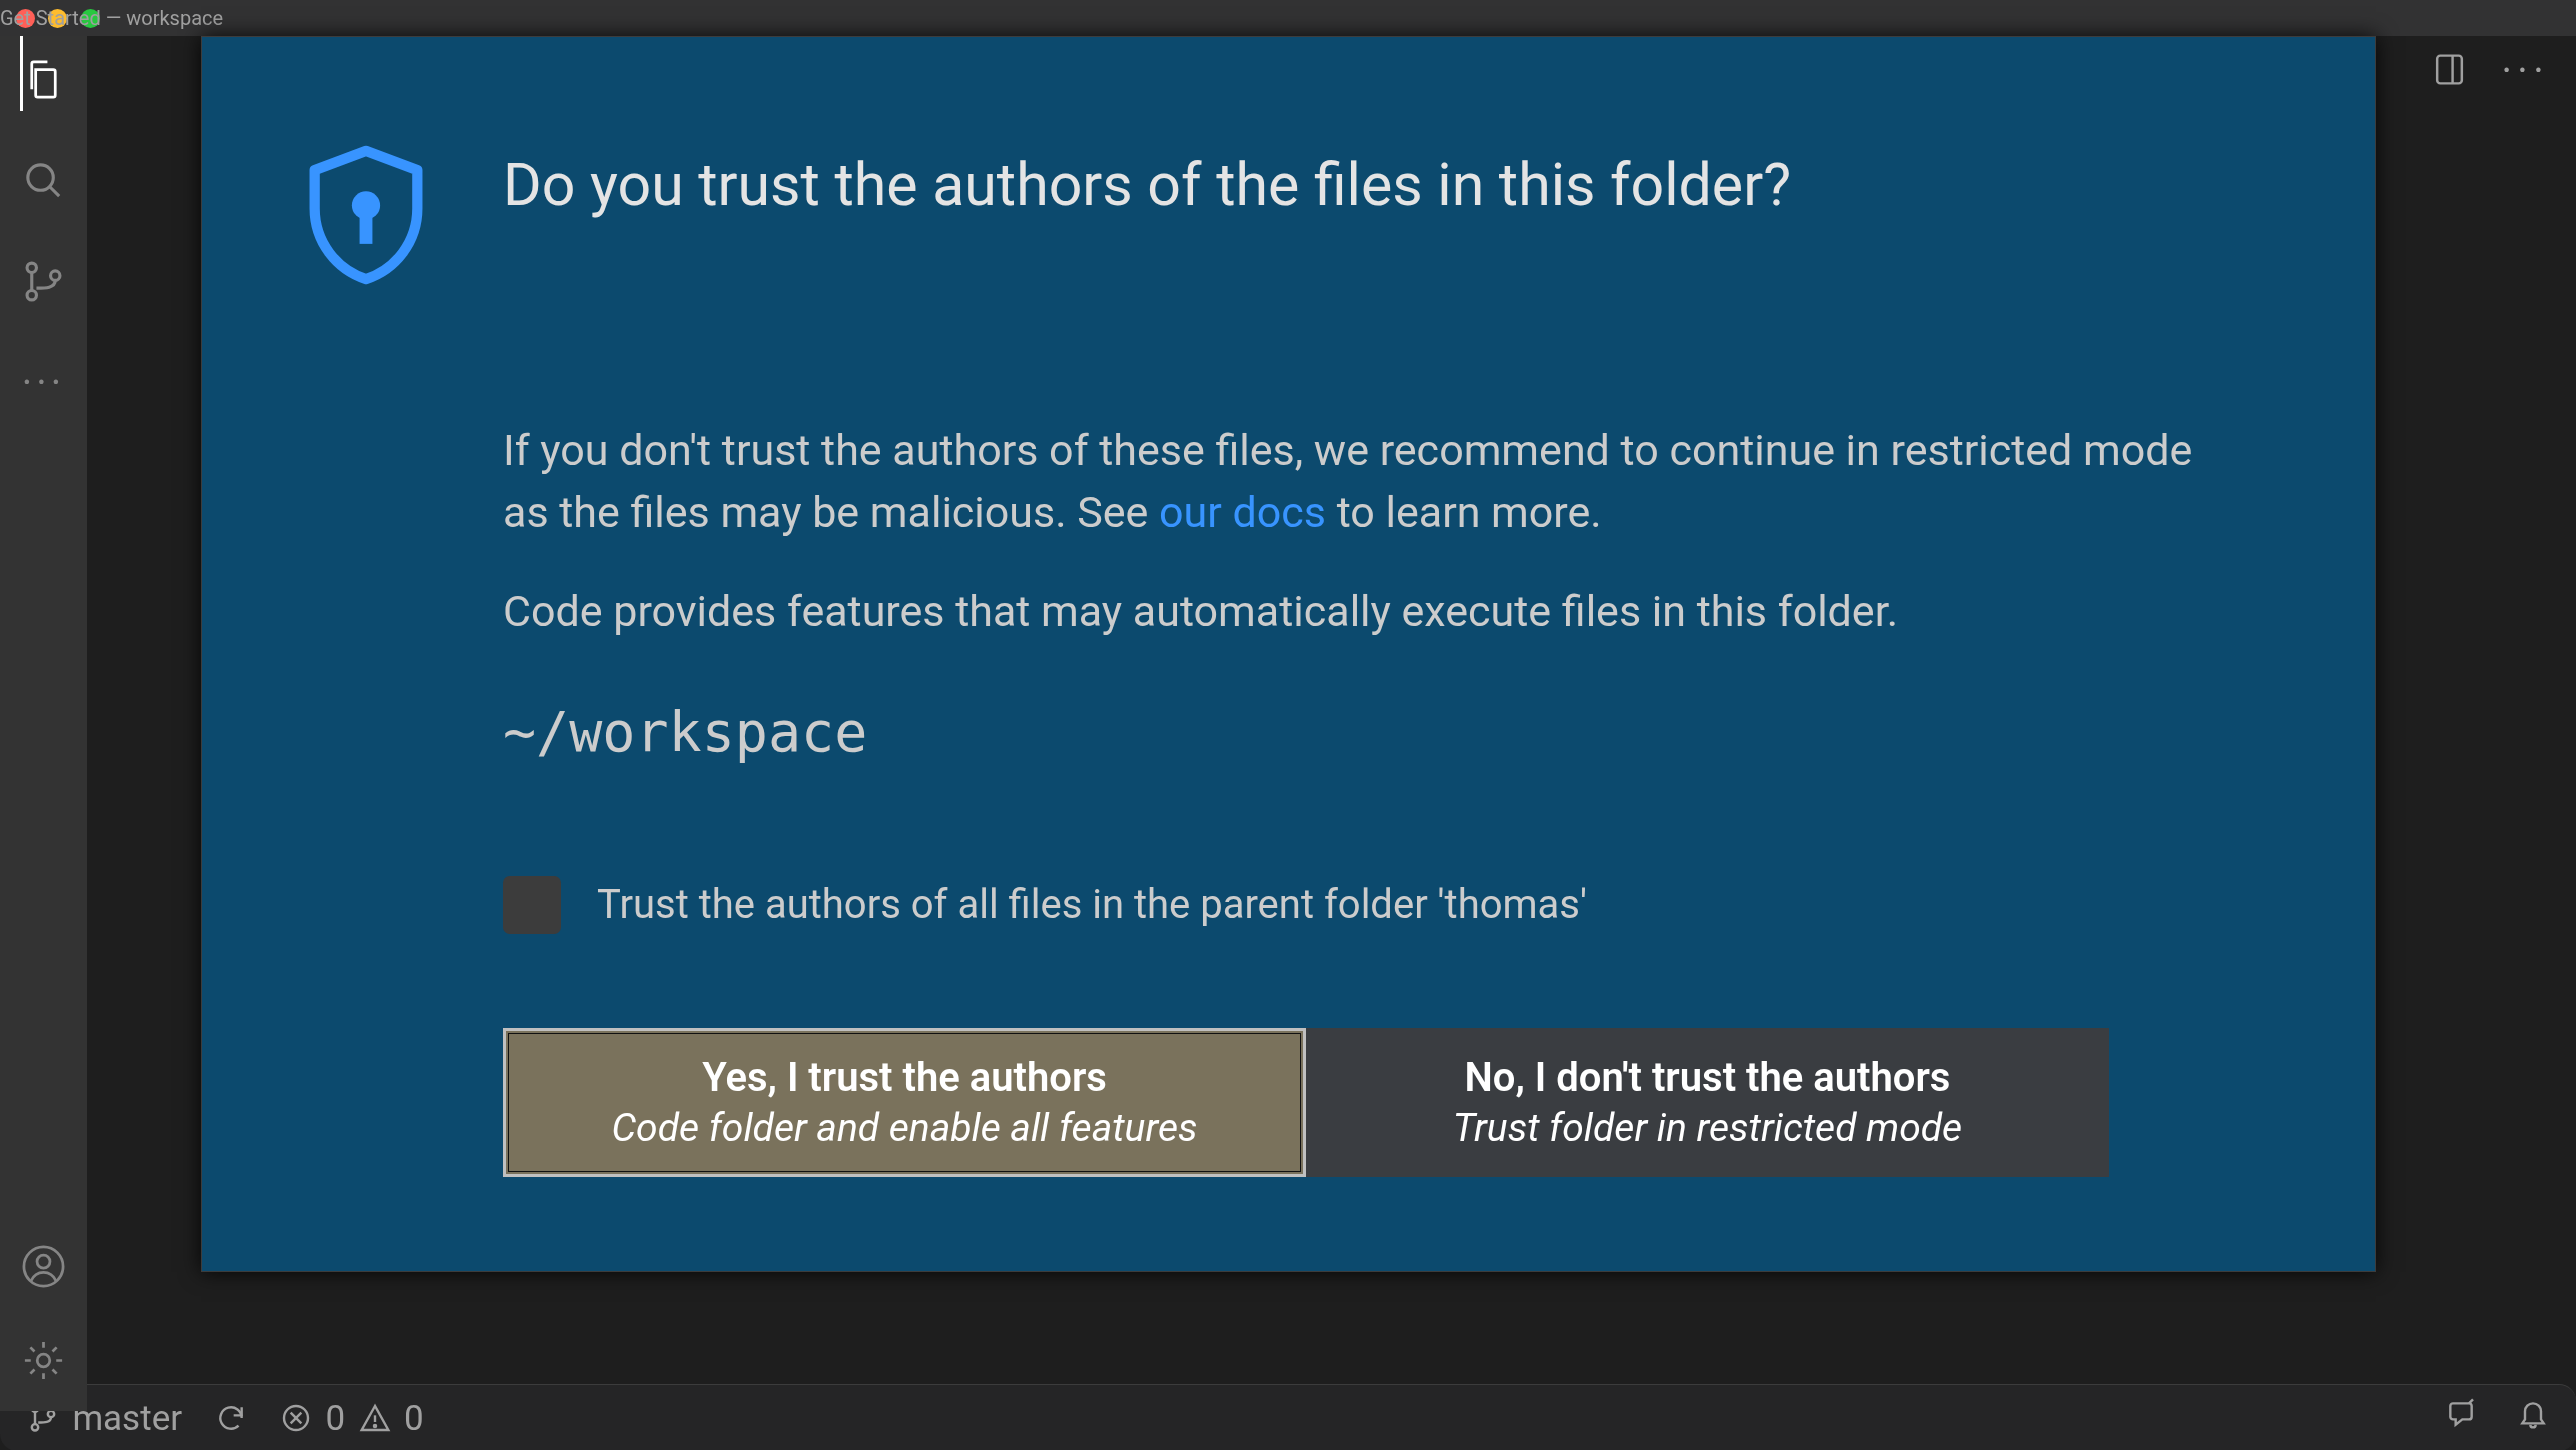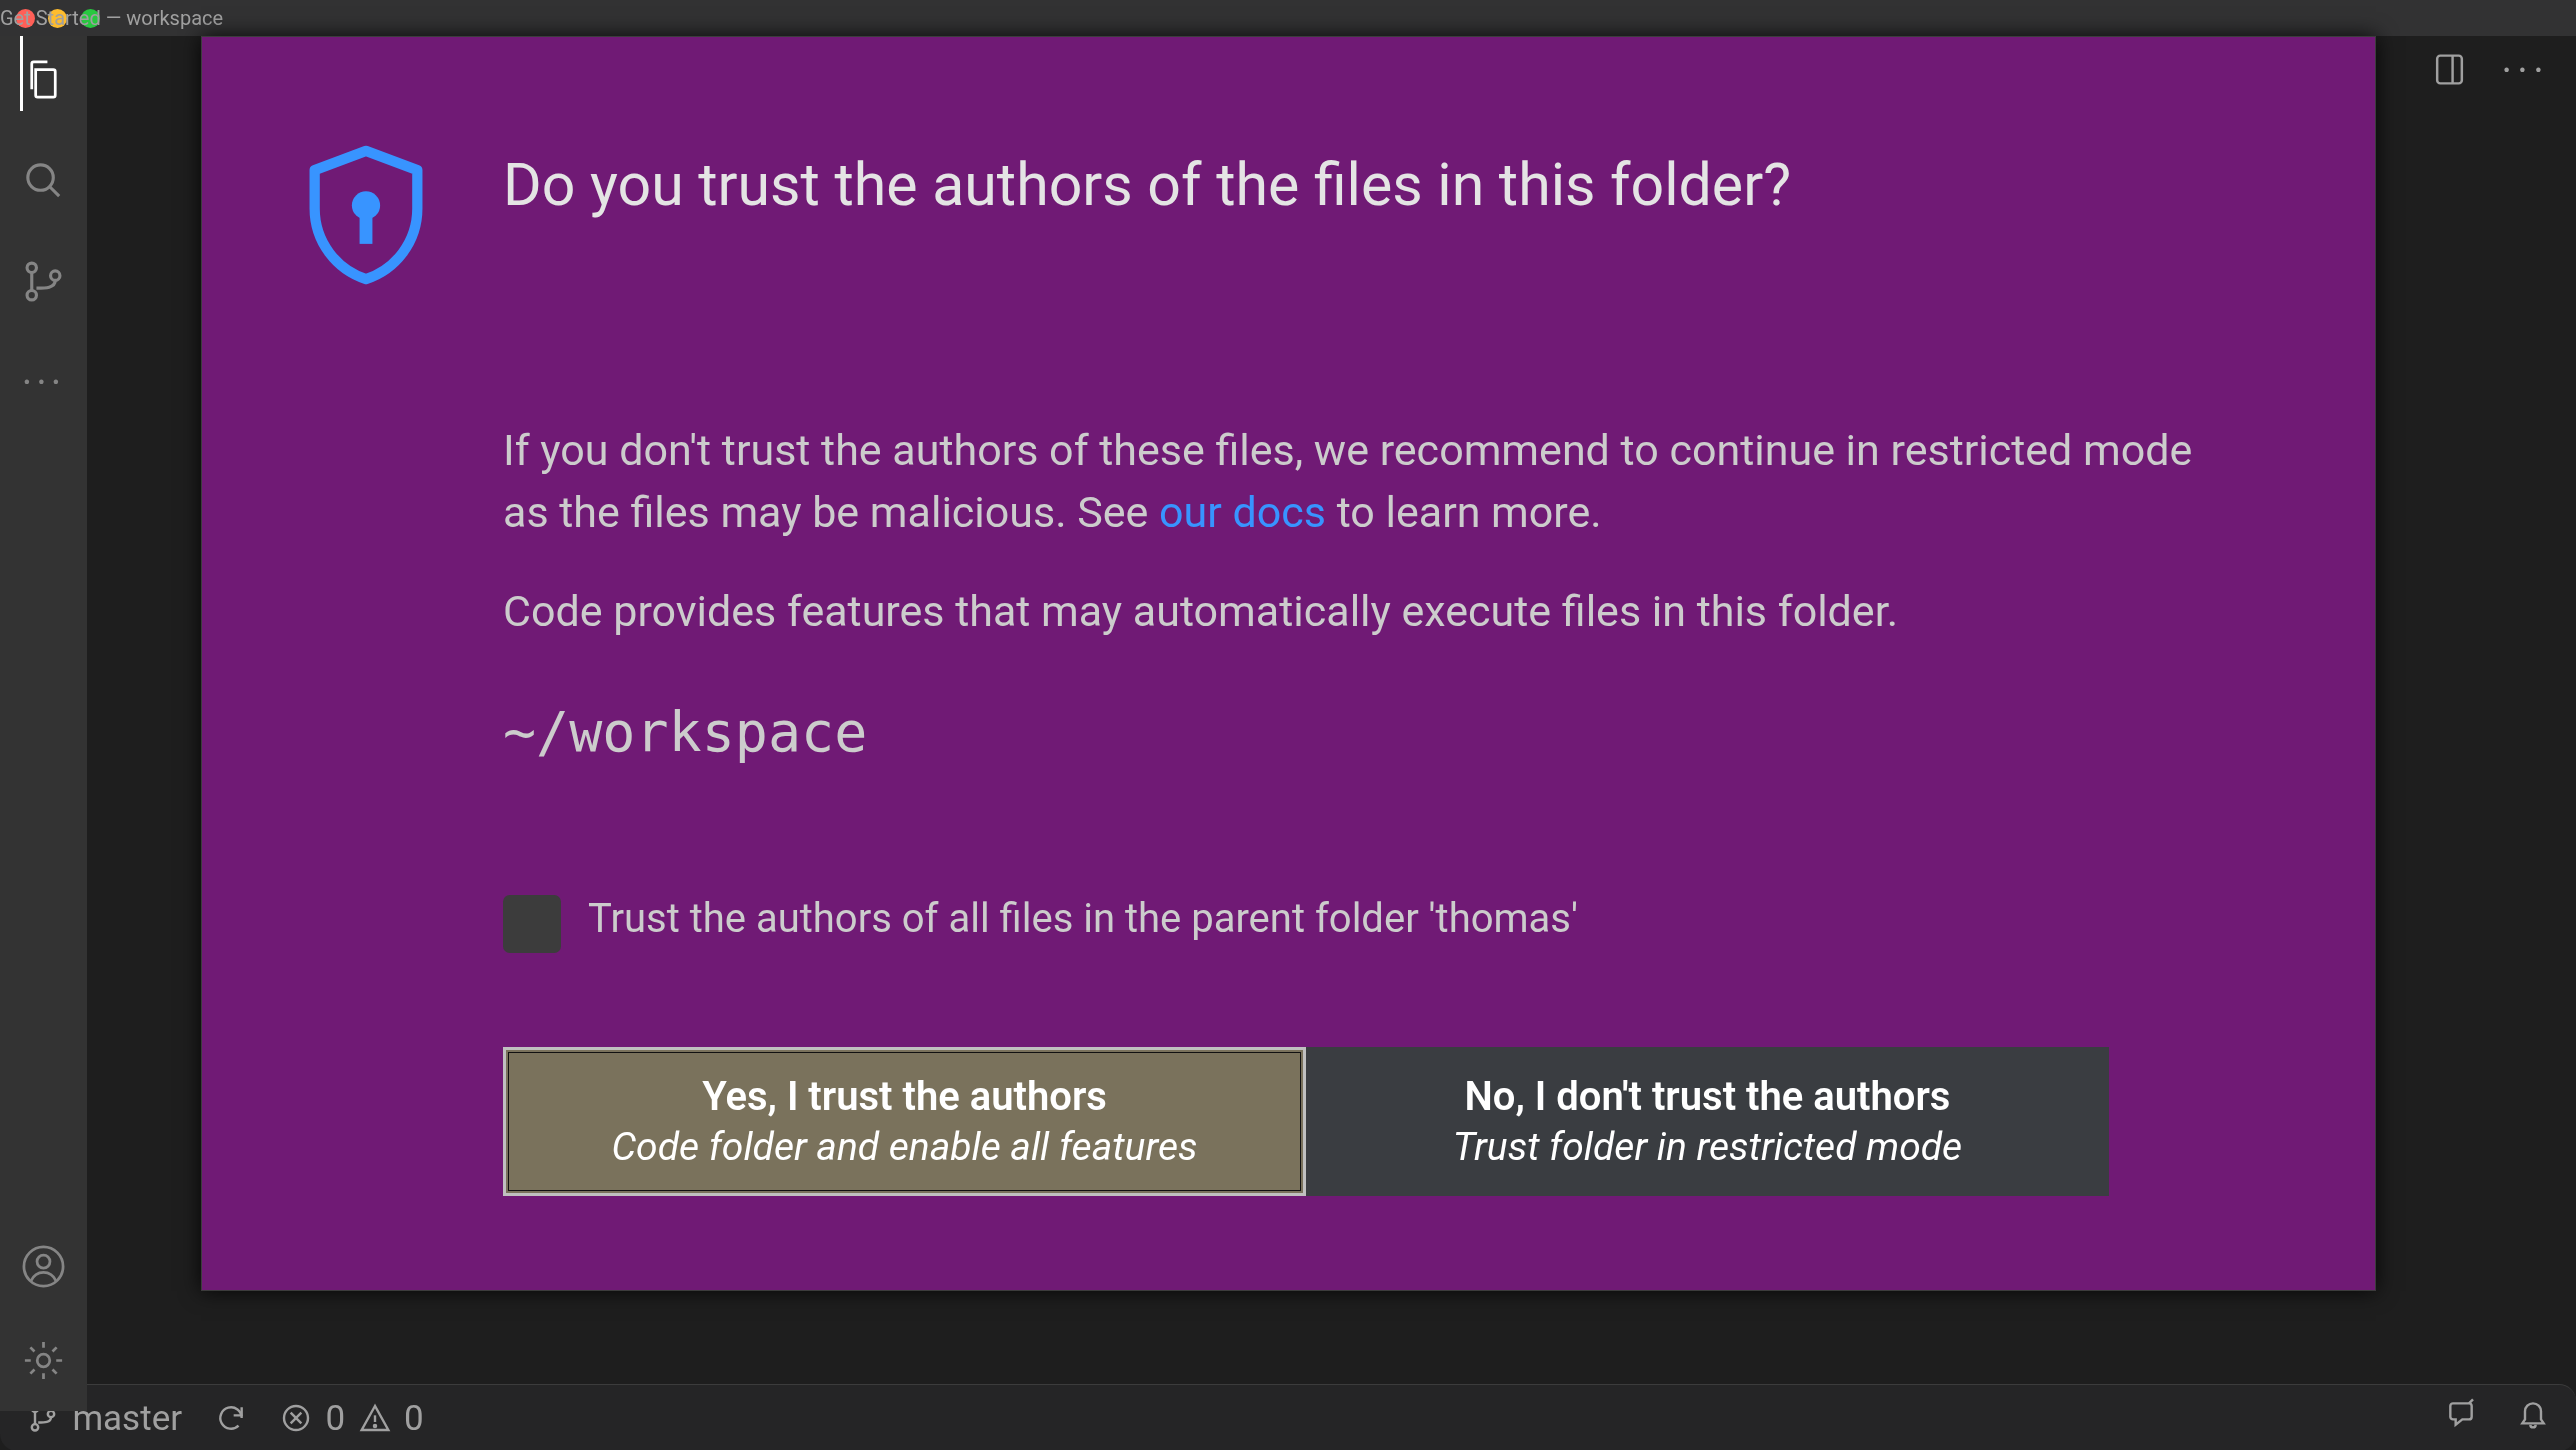--- a/index.html
+++ b/index.html
@@ -101,21 +101,21 @@
   }
   .tabs-right svg{ width:37px; height:37px;}
   .tabs-right .more{ font-size:40px; letter-spacing:5.4px; cursor:pointer;}
 
   
   .dialog {
     position: absolute;
     top: 36px;
     left: 201px;
     width: 2175px;
-    background: #701a75;
+    background: #0c4a6e;
     box-shadow: 0 0 20px rgba(0,0,0,.85);
     border: 0.7px solid #3c3c3c;
     z-index: 10;
     padding: 114px 87px 94px 87px;
     display: flex;
     flex-direction: column;
   }
   .dialog-header{
     display:flex;
     align-items:flex-start;
@@ -154,22 +154,23 @@
   }
   .path-text{
     font-family: "SF Mono", Menlo, Consolas, monospace;
     font-size: 55px;
     color:#cccccc;
     margin-top: 20px;
   }
 
   .checkbox-row{
     display:flex;
-    gap:27px;
-    margin-top: 94px;
+    align-items:center;
+    gap:36px;
+    margin-top: 75px;
   }
   .checkbox{
     width:58px;height:58px;
     border-radius:6.7px;
     background:#3c3c3c;
     cursor:pointer;
   }
   .checkbox-label{
     font-size:40px;
     color:#cccccc;

